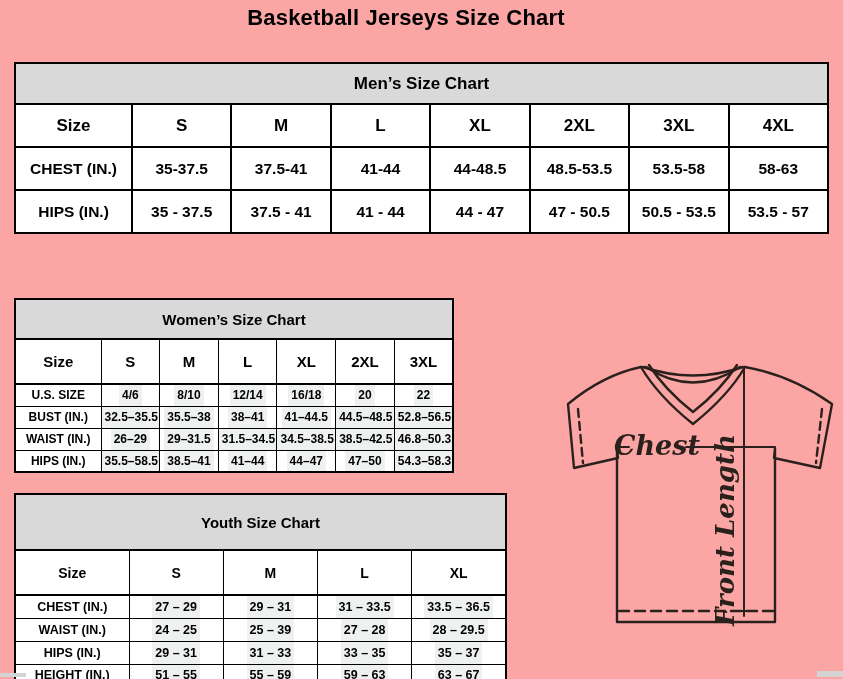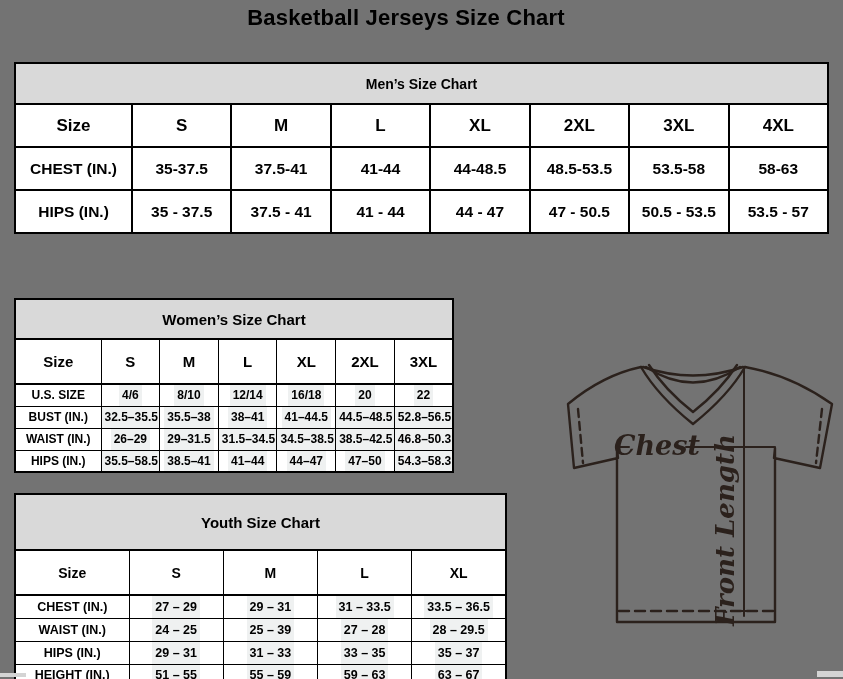--- a/index.html
+++ b/index.html
@@ -1,17 +1,17 @@
 <!DOCTYPE html>
 <html><head>
 <meta charset="utf-8">
 <style>
   html,body{margin:0;padding:0;background:#ffffff;}
   #canvas{
-    position:relative;width:843px;height:679px;background:#737373;overflow:hidden;
+    position:relative;width:843px;height:679px;background:#fca5a5;overflow:hidden;
     font-family:"Liberation Sans",sans-serif;color:#000;
   }
   
   #page-title{
     position:absolute;left:0;top:5px;width:812px;text-align:center;
     font-size:22px;font-weight:bold;letter-spacing:.2px;
   }
   
   table.size-table{
     position:absolute;border-collapse:collapse;table-layout:fixed;
@@ -19,21 +19,21 @@
   }
   table.size-table td,table.size-table th{
     border:1px solid #000;text-align:center;vertical-align:middle;
     font-weight:bold;padding:0;overflow:hidden;white-space:nowrap;
   }
   td.title-cell{background:#d9d9d9;}
   
   #mens-table{left:14px;top:62px;width:815px;}
   #mens-table td,#mens-table th{border-width:2px;}
   #mens-table tr.title-row{height:41px;}
-  #mens-table td.title-cell{font-size:14px;}
+  #mens-table td.title-cell{font-size:17px;}
   #mens-table tr.head-row{height:43px;font-size:17px;}
   #mens-table tr.data-row{height:43px;font-size:15.5px;}
   #mens-table .c-label{width:117px;}
   
   #womens-table{left:14px;top:298px;width:440px;}
   #womens-table tr.title-row{height:40px;}
   #womens-table td.title-cell{font-size:15px;border-bottom-width:2px;}
   #womens-table tr.head-row{height:45px;font-size:15px;}
   #womens-table tr.head-row th{border-bottom-width:2px;}
   #womens-table tr.data-row{height:22px;font-size:12px;}

